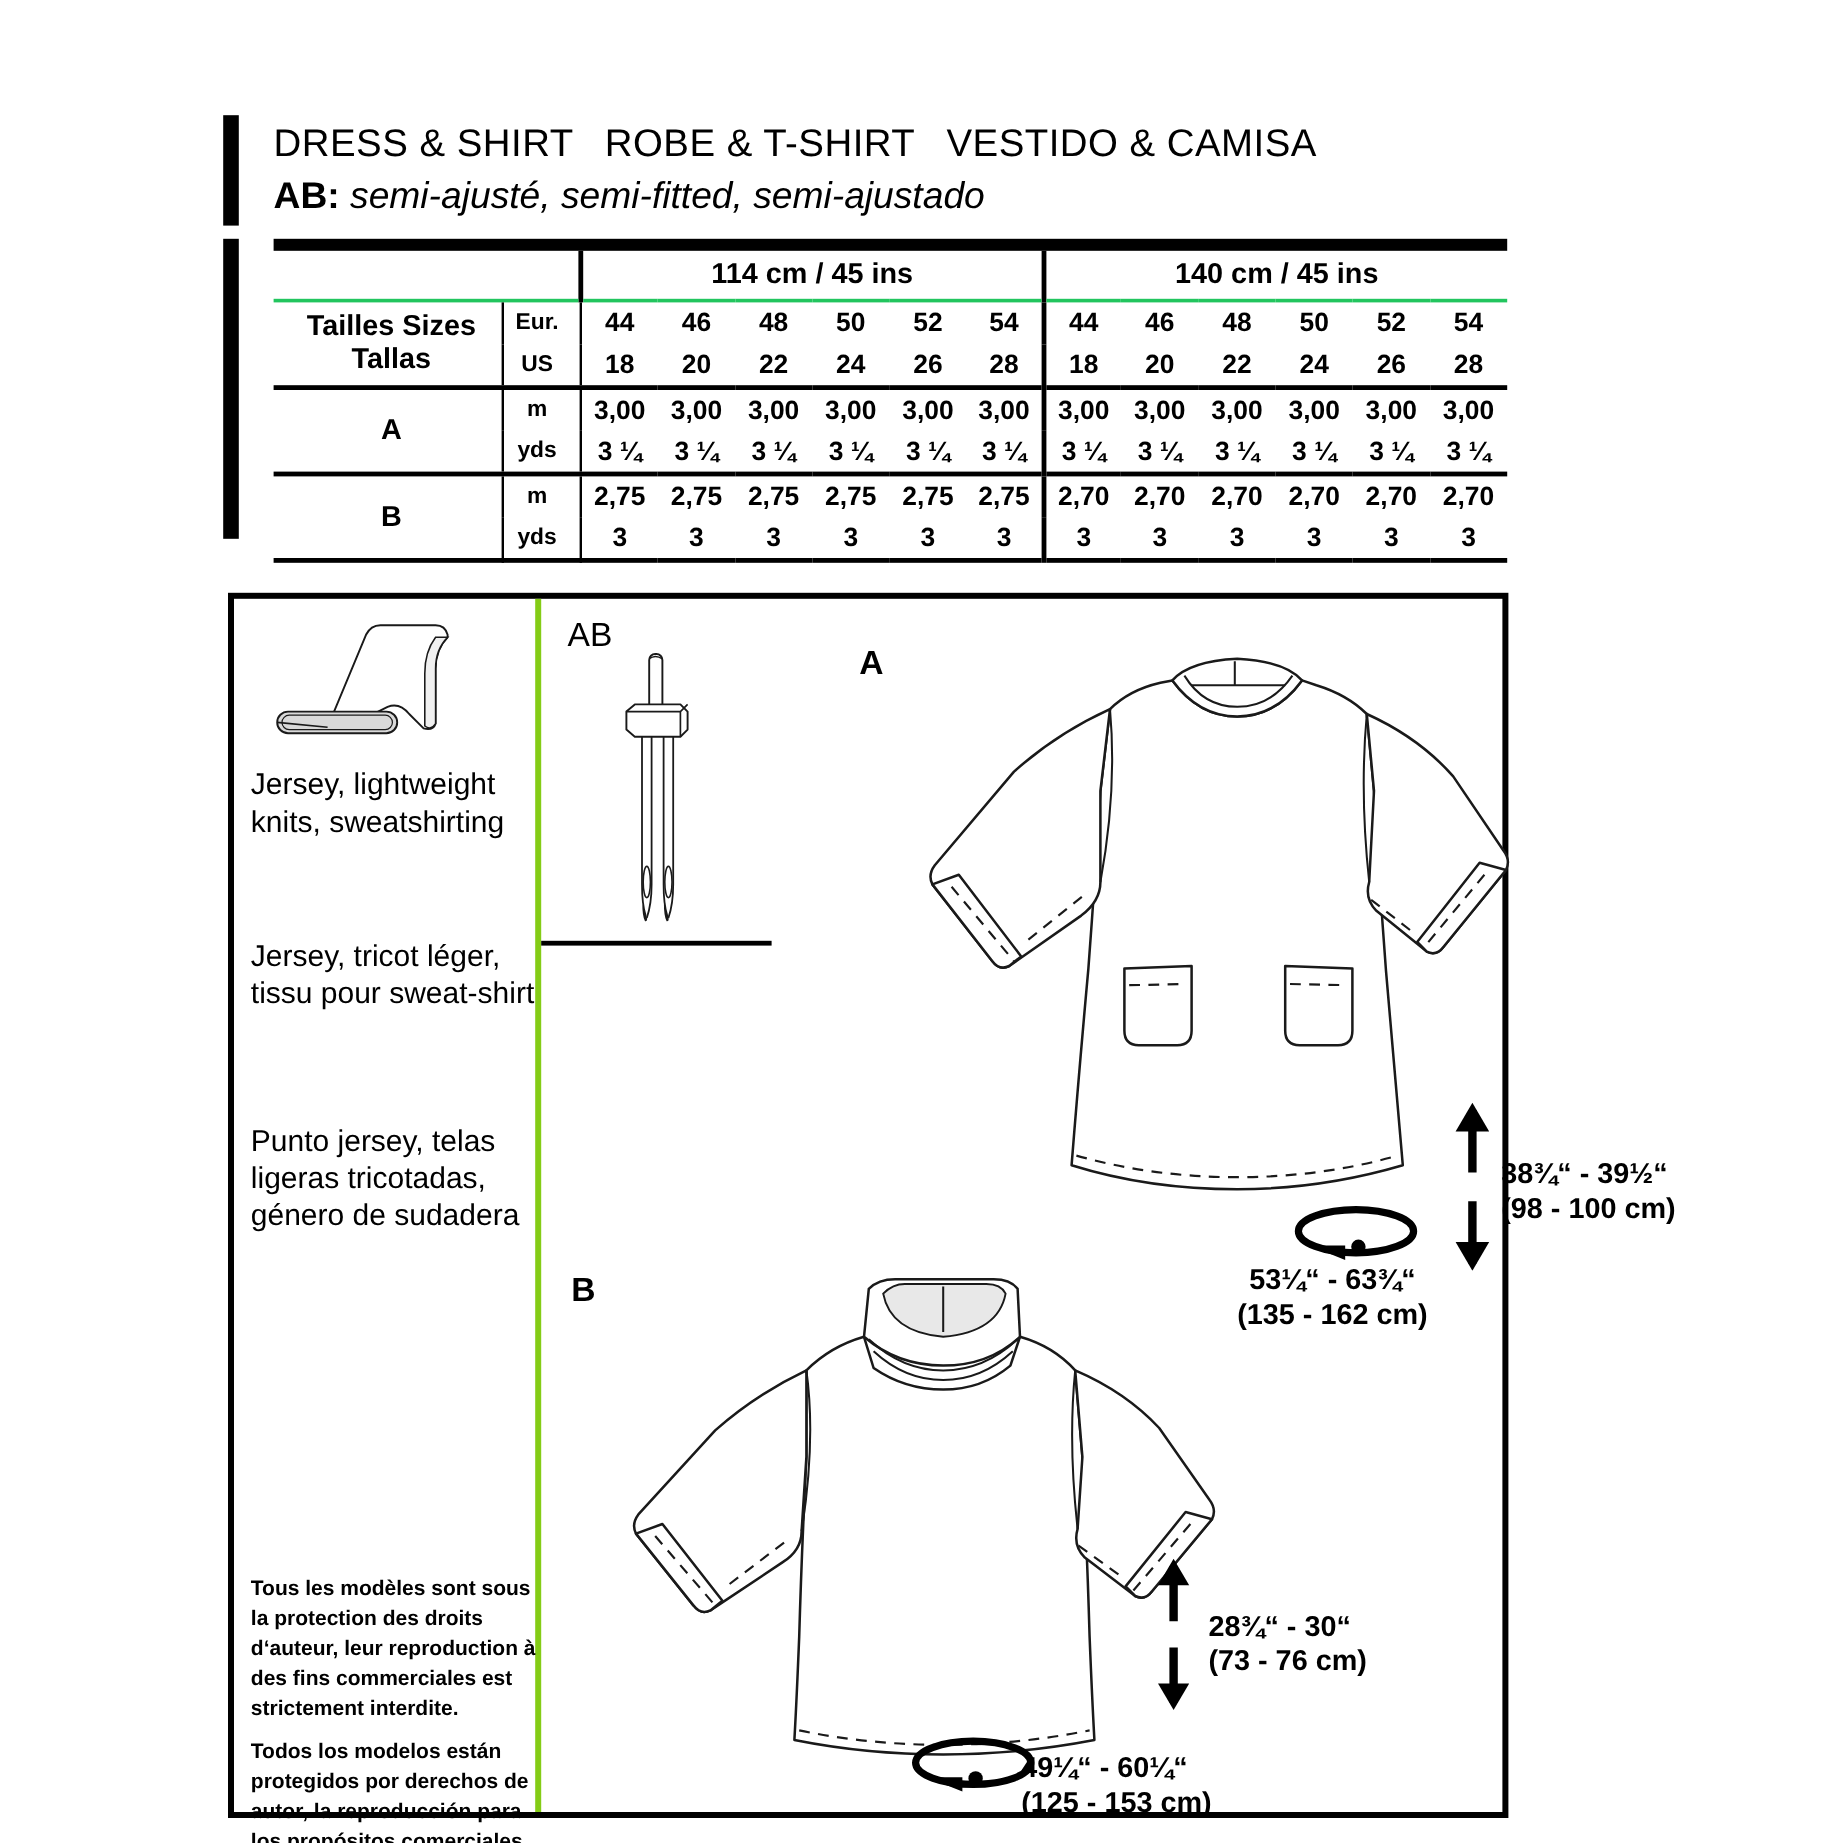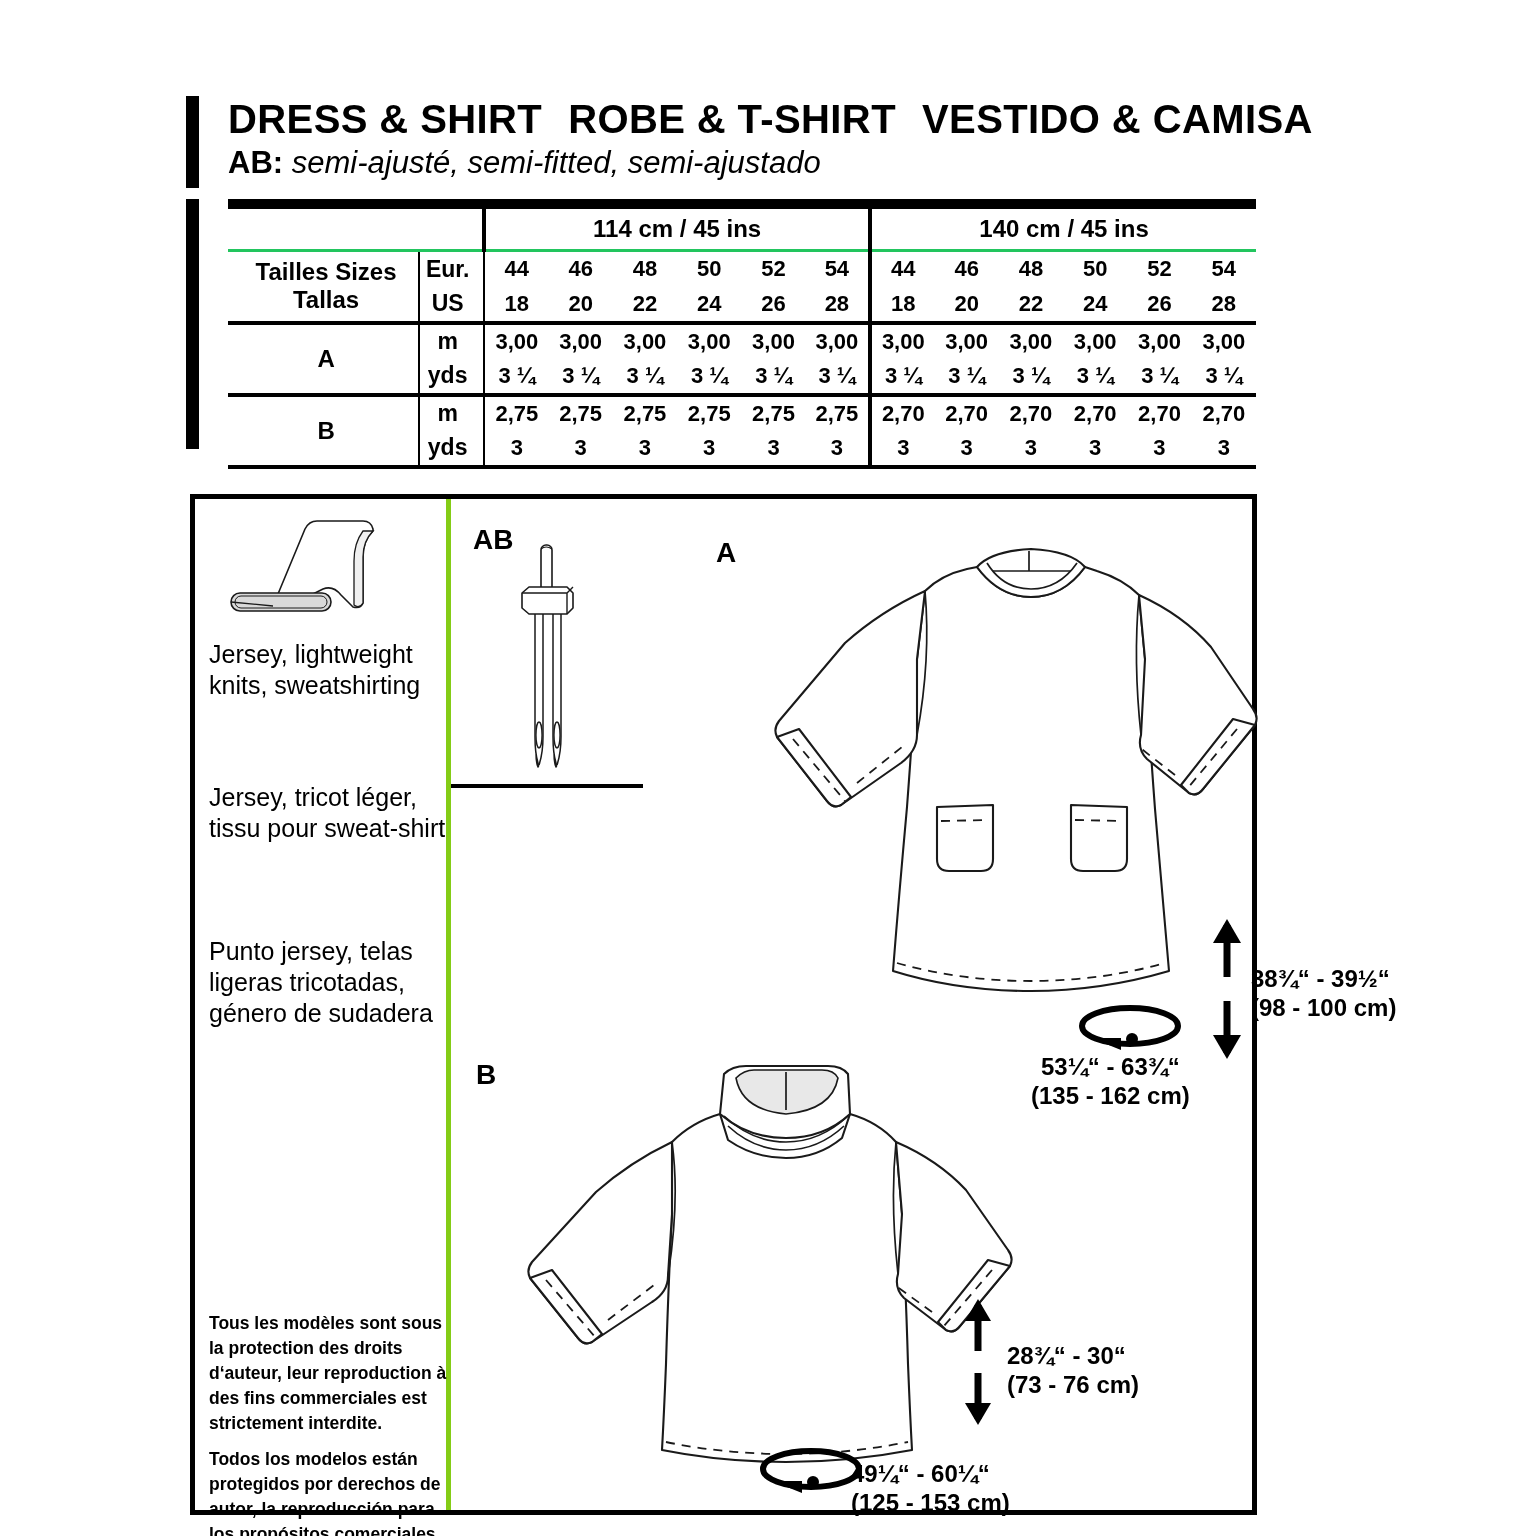--- a/index.html
+++ b/index.html
@@ -10,21 +10,21 @@
     color:#000;
     -webkit-font-smoothing:antialiased;
   }
   .page{position:relative;width:1536px;height:1536px;overflow:hidden;}
 
   
   .header{position:absolute;left:186px;top:96px;width:1070px;}
   .title-bar{position:absolute;left:0;top:0;width:13px;height:92px;background:#000;}
   .titles{margin-left:42px;}
   .title-main{
-    font-size:40px;font-weight:bold;letter-spacing:0.4px;
+    font-size:32px;font-weight:normal;letter-spacing:0.4px;
     line-height:46px;white-space:nowrap;
   }
   .title-main .seg{margin-right:26px;}
   .title-sub{
     font-size:31px;line-height:34px;margin-top:4px;white-space:nowrap;
   }
   .title-sub b{font-weight:bold;}
   .title-sub i{font-style:italic;}
 
   
@@ -39,21 +39,21 @@
   table.fabric td,table.fabric th{
     padding:0;text-align:center;vertical-align:middle;
     font-weight:bold;
   }
   .topband td{background:#000;height:10px;padding:0;border:0;}
   .w-head{
     font-size:24px;height:40px;border-bottom:3px solid #22c55e;
     border-left:4px solid #000;
   }
   .lbl-l{text-align:left;padding-left:6px !important;font-size:24px;}
-  .lbl-r{text-align:right;padding-right:8px !important;font-size:23px;}
+  .lbl-r{text-align:right;padding-right:8px !important;font-size:19px;}
   .rowline-thick td{border-top:4px solid #000;}
   .celldiv{border-left:2px solid #000;}
   .groupdiv{border-left:4px solid #000;}
   .h-sz{height:36px;}
   .h-m{height:36px;}
   .bottomline td{border-top:4px solid #000;height:0;padding:0;}
   .sz-name{width:200px;}
   .unit-col{width:66px;}
   .num-col{width:66px;}
 
@@ -91,21 +91,21 @@
   .copy-es{top:948px;}
 
   
   .notions{
     position:absolute;left:0;top:0;width:192px;height:285px;
   }
   .notions-rule{
     position:absolute;left:0;top:285px;width:192px;height:4px;background:#000;
   }
   .notions-label{
-    position:absolute;left:22px;top:25px;font-size:28px;font-weight:bold;
+    position:absolute;left:22px;top:14px;font-size:28px;font-weight:normal;
   }
   .needle{position:absolute;left:54px;top:42px;width:80px;height:230px;}
 
   .view-label{position:absolute;font-size:28px;font-weight:bold;}
   .view-a{left:265px;top:38px;}
   .view-b{left:25px;top:560px;}
 
   .garment-a{position:absolute;left:290px;top:40px;width:520px;height:480px;}
   .garment-b{position:absolute;left:45px;top:565px;width:520px;height:420px;}
 

